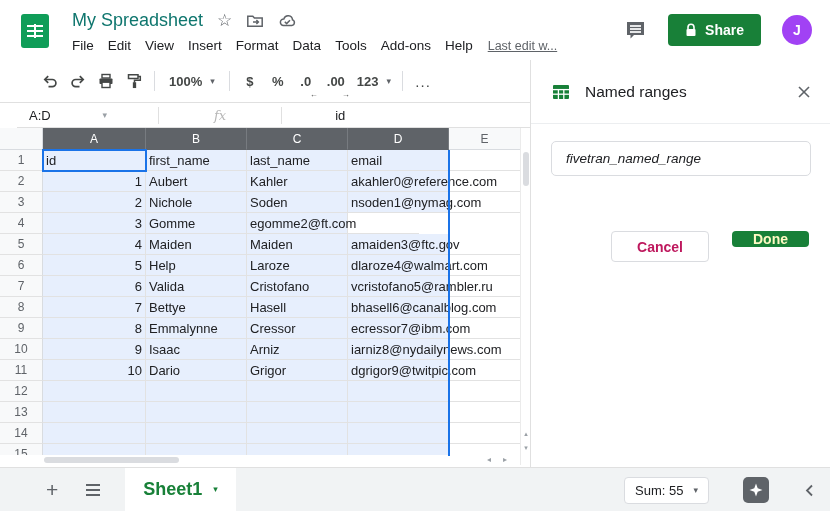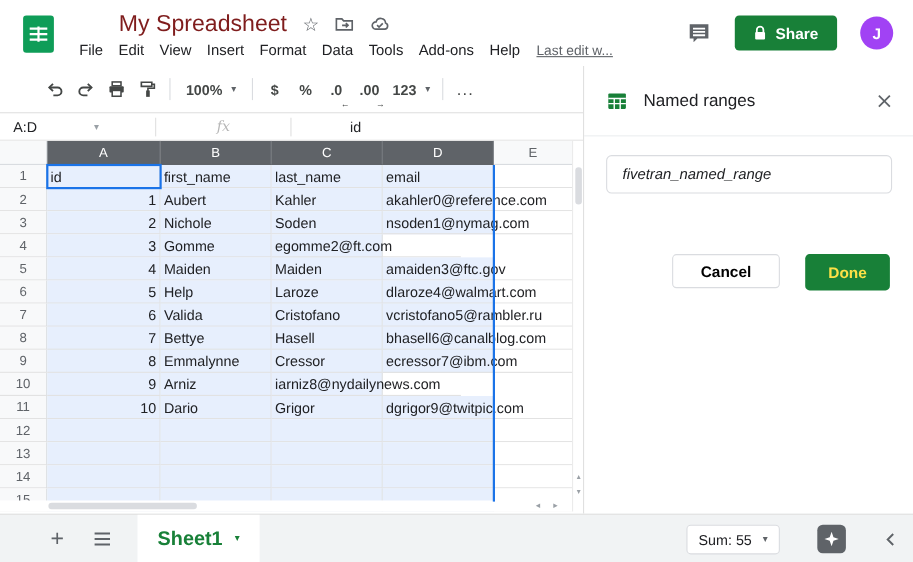--- a/index.html
+++ b/index.html
@@ -4,21 +4,21 @@
 <style>
   * { margin:0; padding:0; box-sizing:border-box; }
   html,body { width:830px; height:511px; overflow:hidden; }
   body { font-family:"Liberation Sans", sans-serif; background:#fff; color:#202124; }
   #app { position:relative; width:830px; height:511px; background:#fff; overflow:hidden; }
 
   
   #topbar { position:absolute; left:0; top:0; width:830px; height:60px; background:#fff; }
   #logo { position:absolute; left:20px; top:13px; width:30px; height:36px; }
   #title-row { position:absolute; left:72px; top:10px; display:flex; align-items:center; gap:14px; }
-  #doc-title { font-size:21px; color:#7f1d1d;margin-left:36px; }
+  #doc-title { font-size:18px; color:#0f766e; }
   .title-ico { color:#5f6368; font-size:17px; line-height:1; display:flex; align-items:center; }
   #menubar { position:absolute; left:65px; top:36px; display:flex; align-items:center; }
   .menu-item { font-size:13.5px; color:#202124; padding:2px 7px; cursor:default; }
   #last-edit { font-size:12.5px; color:#5f6368; text-decoration:underline; margin-left:8px; }
   #topbar-right { position:absolute; right:18px; top:0; height:60px; display:flex; align-items:center; gap:21px; }
   #share-btn { display:flex; align-items:center; gap:8px; background:#188038; color:#fff;
                border:none; border-radius:4px; height:32px; padding:0 17px; font-size:14px;
                font-weight:bold; font-family:"Liberation Sans",sans-serif; }
   #avatar { width:30px; height:30px; border-radius:50%; background:#a142f4; color:#fff;
             display:flex; align-items:center; justify-content:center; font-size:14px; font-weight:bold; }
@@ -31,21 +31,21 @@
             border-radius:2px; color:#444746; }
   .tb-sep { width:1px; height:20px; background:#dadce0; margin:0 6px; }
   .tb-text { font-size:13px; color:#444746; font-weight:bold; }
   .tb-zoom { display:flex; align-items:center; gap:8px; padding:0 8px; }
   .caret { font-size:9px; color:#5f6368; line-height:1; }
   .dec-wrap { position:relative; padding:0 7px; }
   .dec-arrow { position:absolute; font-size:8px; color:#444746; bottom:-4px; right:2px; }
   #tb-collapse { position:absolute; right:12px; top:72px; color:#5f6368; }
 
   
-  #formulabar { position:absolute; left:0; top:104px; width:530px; height:24px; background:#fff;
+  #formulabar { position:absolute; left:17px; top:104px; width:530px; height:24px; background:#fff;
                 border-bottom:1px solid #e0e0e0; display:flex; align-items:center;gap:41px; }
   #namebox { width:100px; display:flex; align-items:center; justify-content:space-between;
              padding:0 10px 0 12px; font-size:13px; color:#202124; }
   .fb-sep { width:1px; height:17px; background:#e0e0e0; }
   #fx { font-family:"DejaVu Serif", serif; font-style:italic; color:#b7b7b7; font-size:13px; padding:0 14px; }
   #fb-content { font-size:13px; color:#202124; padding-left:12px; }
 
   
   #grid { position:absolute; left:0; top:128px; width:520px; height:337px; background:#fff; overflow:hidden; }
   .grow { display:flex; }
@@ -82,23 +82,23 @@
   #panel-title { font-size:15.5px; color:#202124; margin-left:14px; flex:1; }
   #panel-close { color:#5f6368; display:flex; }
   .panel-input { position:absolute; left:20px; width:260px; height:35px; border:1px solid #dadce0;
                  border-radius:5px; display:flex; align-items:center; padding:0 12px 0 14px;
                  font-size:13.5px; color:#202124; background:#fff; }
   #input-name { top:81px;font-style:italic; }
   #input-range { top:124px; justify-content:space-between; }
   #panel-buttons { position:absolute; left:0; top:171px; width:300px; display:flex;
                    justify-content:flex-end; gap:23px; padding-right:22px; }
   #cancel-btn { width:98px; height:31px; background:#fff; border:1px solid #dadce0; border-radius:4px;
-                color:#000000; font-size:14px; font-weight:bold; font-family:"Liberation Sans",sans-serif; }
-  #done-btn { width:77px; height:33px; background:#188038; border:none; border-radius:4px;
-              color:#fde047; font-size:14px; font-weight:bold; font-family:"Liberation Sans",sans-serif; }
+                color:#be185d; font-size:14px; font-weight:bold; font-family:"Liberation Sans",sans-serif; }
+  #done-btn { width:77px; height:16px; background:#188038; border:none; border-radius:4px;
+              color:#fef9c3; font-size:14px; font-weight:bold; font-family:"Liberation Sans",sans-serif; }
 
   
   #footer { position:absolute; left:0; top:467px; width:830px; height:44px; background:#f1f3f4;
             border-top:1px solid #e0e0e0; display:flex; align-items:center; }
   #add-sheet { font-size:21px; color:#5f6368; margin-left:46px; line-height:1; }
   #all-sheets { margin-left:27px; display:flex; color:#5f6368; }
   #sheet-tab { margin-left:24px; height:44px; background:#fff; display:flex; align-items:center;
                gap:11px; padding:0 18px; }
   #sheet-tab-label { color:#188038; font-size:18px; font-weight:bold; }
   #sheet-tab .caret { color:#188038; }
@@ -322,20 +322,21 @@
           <div class="rhead">9</div>
           <div class="gcell sel num" style="width: 103px;">8</div>
           <div class="gcell sel" style="width: 101px;">Emmalynne</div>
           <div class="gcell sel" style="width: 101px;">Cressor</div>
           <div class="gcell sel ovf" style="width: 101px;">ecressor7@ibm.com</div>
           <div class="gcell" style="width: 71px; border-right: none;"></div>
         </div>
         <div class="grow">
           <div class="rhead">10</div>
           <div class="gcell sel num" style="width: 103px;">9</div>
+          <div class="gcell sel" style="width: 101px;">Isaac</div>
           <div class="gcell sel" style="width: 101px;">Arniz</div>
           <div class="gcell sel ovf" style="width: 101px;">iarniz8@nydailynews.com</div>
           <div class="gcell" style="width: 71px; border-right: none;"></div>
         </div>
         <div class="grow">
           <div class="rhead">11</div>
           <div class="gcell sel num" style="width: 103px;">10</div>
           <div class="gcell sel" style="width: 101px;">Dario</div>
           <div class="gcell sel" style="width: 101px;">Grigor</div>
           <div class="gcell sel ovf" style="width: 101px;">dgrigor9@twitpic.com</div>

